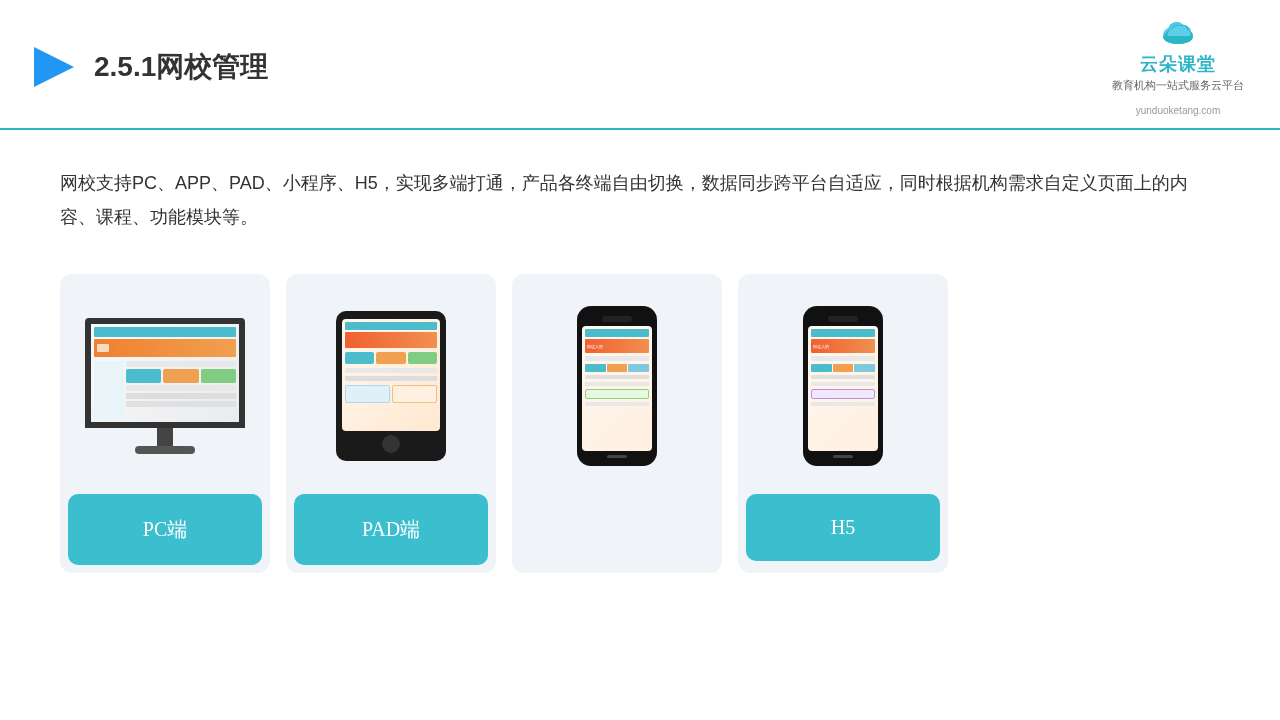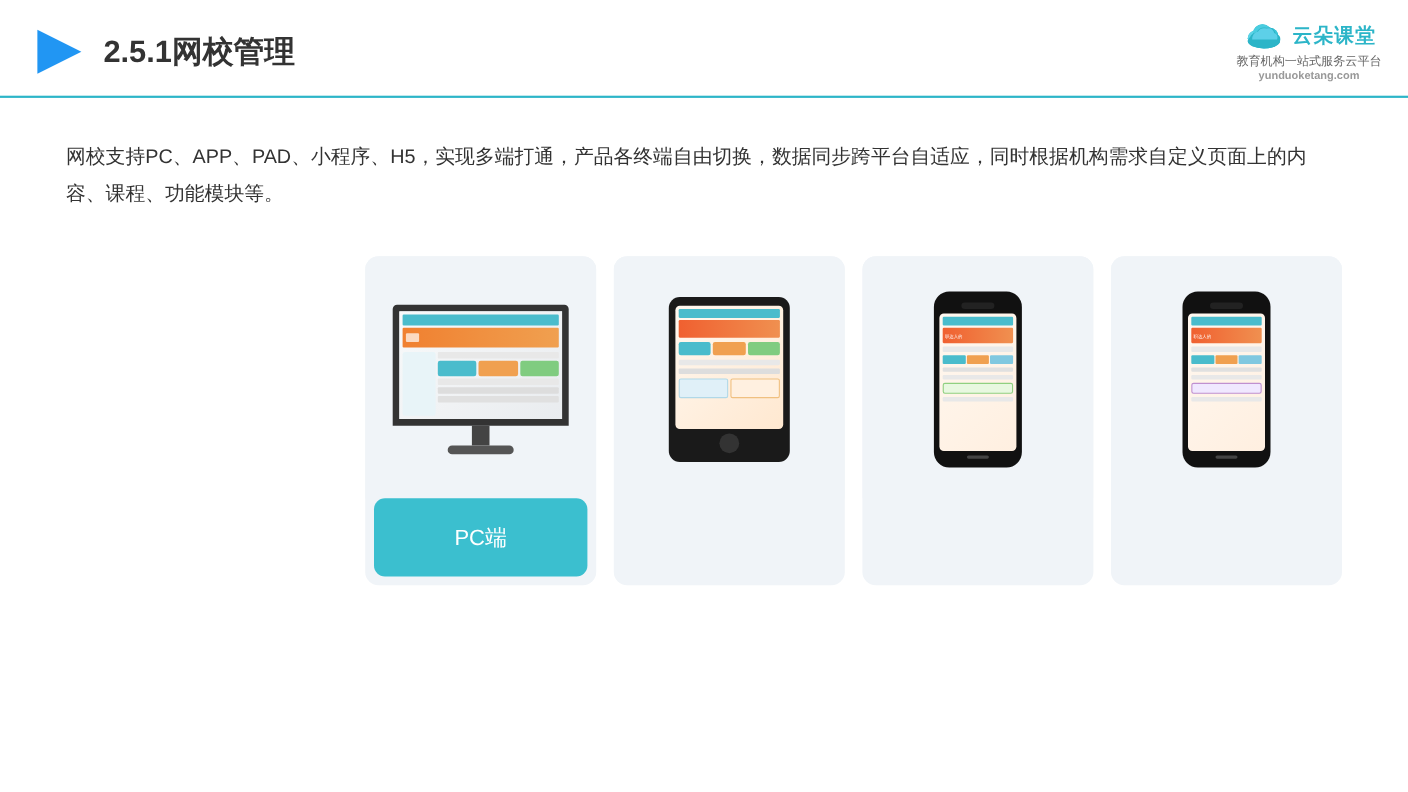--- a/index.html
+++ b/index.html
@@ -9,21 +9,21 @@
       background: #ffffff;
       font-family: 'Microsoft YaHei', 'PingFang SC', sans-serif;
       overflow: hidden;
     }
 
     
     .header {
       display: flex;
       align-items: center;
       justify-content: space-between;
-      padding: 18px 24px 12px 30px;
+      padding: 18px 36px 12px 30px;
       border-bottom: 2px solid #2cb5c8;
     }
     .header-left {
       display: flex;
       align-items: center;
       gap: 16px;
     }
     .play-icon {
       width: 48px;
       height: 48px;
@@ -35,54 +35,55 @@
     }
     .logo-area {
       display: flex;
       flex-direction: column;
       align-items: center;
     }
     .logo-cloud {
       display: flex;
       align-items: center;
       gap: 6px;
+      flex-direction: column;
     }
     .logo-text-main {
       font-size: 18px;
       color: #2cb5c8;
       font-weight: bold;
       letter-spacing: 1px;
     }
     .logo-subtitle {
       font-size: 11px;
       color: #666;
       margin-top: 2px;
       text-align: center;
     }
     .logo-url {
       font-size: 10px;
       color: #999;
-      margin-top: 1px;
-      font-weight: bold;
+      margin-top: 12px;
     }
 
     
     .description {
       padding: 36px 60px 20px 60px;
       font-size: 18px;
       color: #333;
       line-height: 1.9;
     }
 
     
     .cards-container {
       display: flex;
       gap: 16px;
       padding: 20px 60px 30px 60px;
-      justify-content: flex-end;
+      justify-content: flex-start;
+      font-family: Liberation Serif, serif;
     }
 
     .card {
       background: #f0f4f8;
       border-radius: 12px;
       width: 210px;
       display: flex;
       flex-direction: column;
       overflow: hidden;
     }
@@ -313,20 +314,21 @@
             <div style="height:5px;background:#ddd;border-radius:1px;margin-top:1px;"></div>
             <div style="display:grid;grid-template-columns:1fr 1fr;gap:2px;margin-top:2px;">
               <div style="height:18px;background:#e0f0f8;border-radius:2px;border:1px solid #b0d8e8;"></div>
               <div style="height:18px;background:#fff0e0;border-radius:2px;border:1px solid #f0c080;"></div>
             </div>
           </div>
         </div>
         <div class="tablet-btn"></div>
       </div>
     </div>
+    <div class="card-label">PAD端</div>
   </div>
 
   <div class="card">
     <div class="card-image-area">
       <div class="phone">
         <div class="phone-notch"></div>
         <div class="phone-screen">
           <div class="screen-content">
             <div style="height:8px;background:#4abccc;border-radius:1px;"></div>
             <div style="height:14px;background:linear-gradient(90deg,#f06030,#f09050);border-radius:1px;display:flex;align-items:center;padding:0 2px;">
@@ -367,15 +369,16 @@
             </div>
             <div style="height:4px;background:#e0e0e0;border-radius:1px;margin-top:1px;"></div>
             <div style="height:4px;background:#e8e8e8;border-radius:1px;margin-top:1px;"></div>
             <div style="height:10px;background:#f0e8ff;border-radius:2px;margin-top:1px;border:1px solid #c090d0;"></div>
             <div style="height:4px;background:#e8e8e8;border-radius:1px;margin-top:1px;"></div>
           </div>
         </div>
         <div class="phone-home"></div>
       </div>
     </div>
+    <div class="card-label">H5</div>
   </div>
 
 </div>
 
 </body></html>

